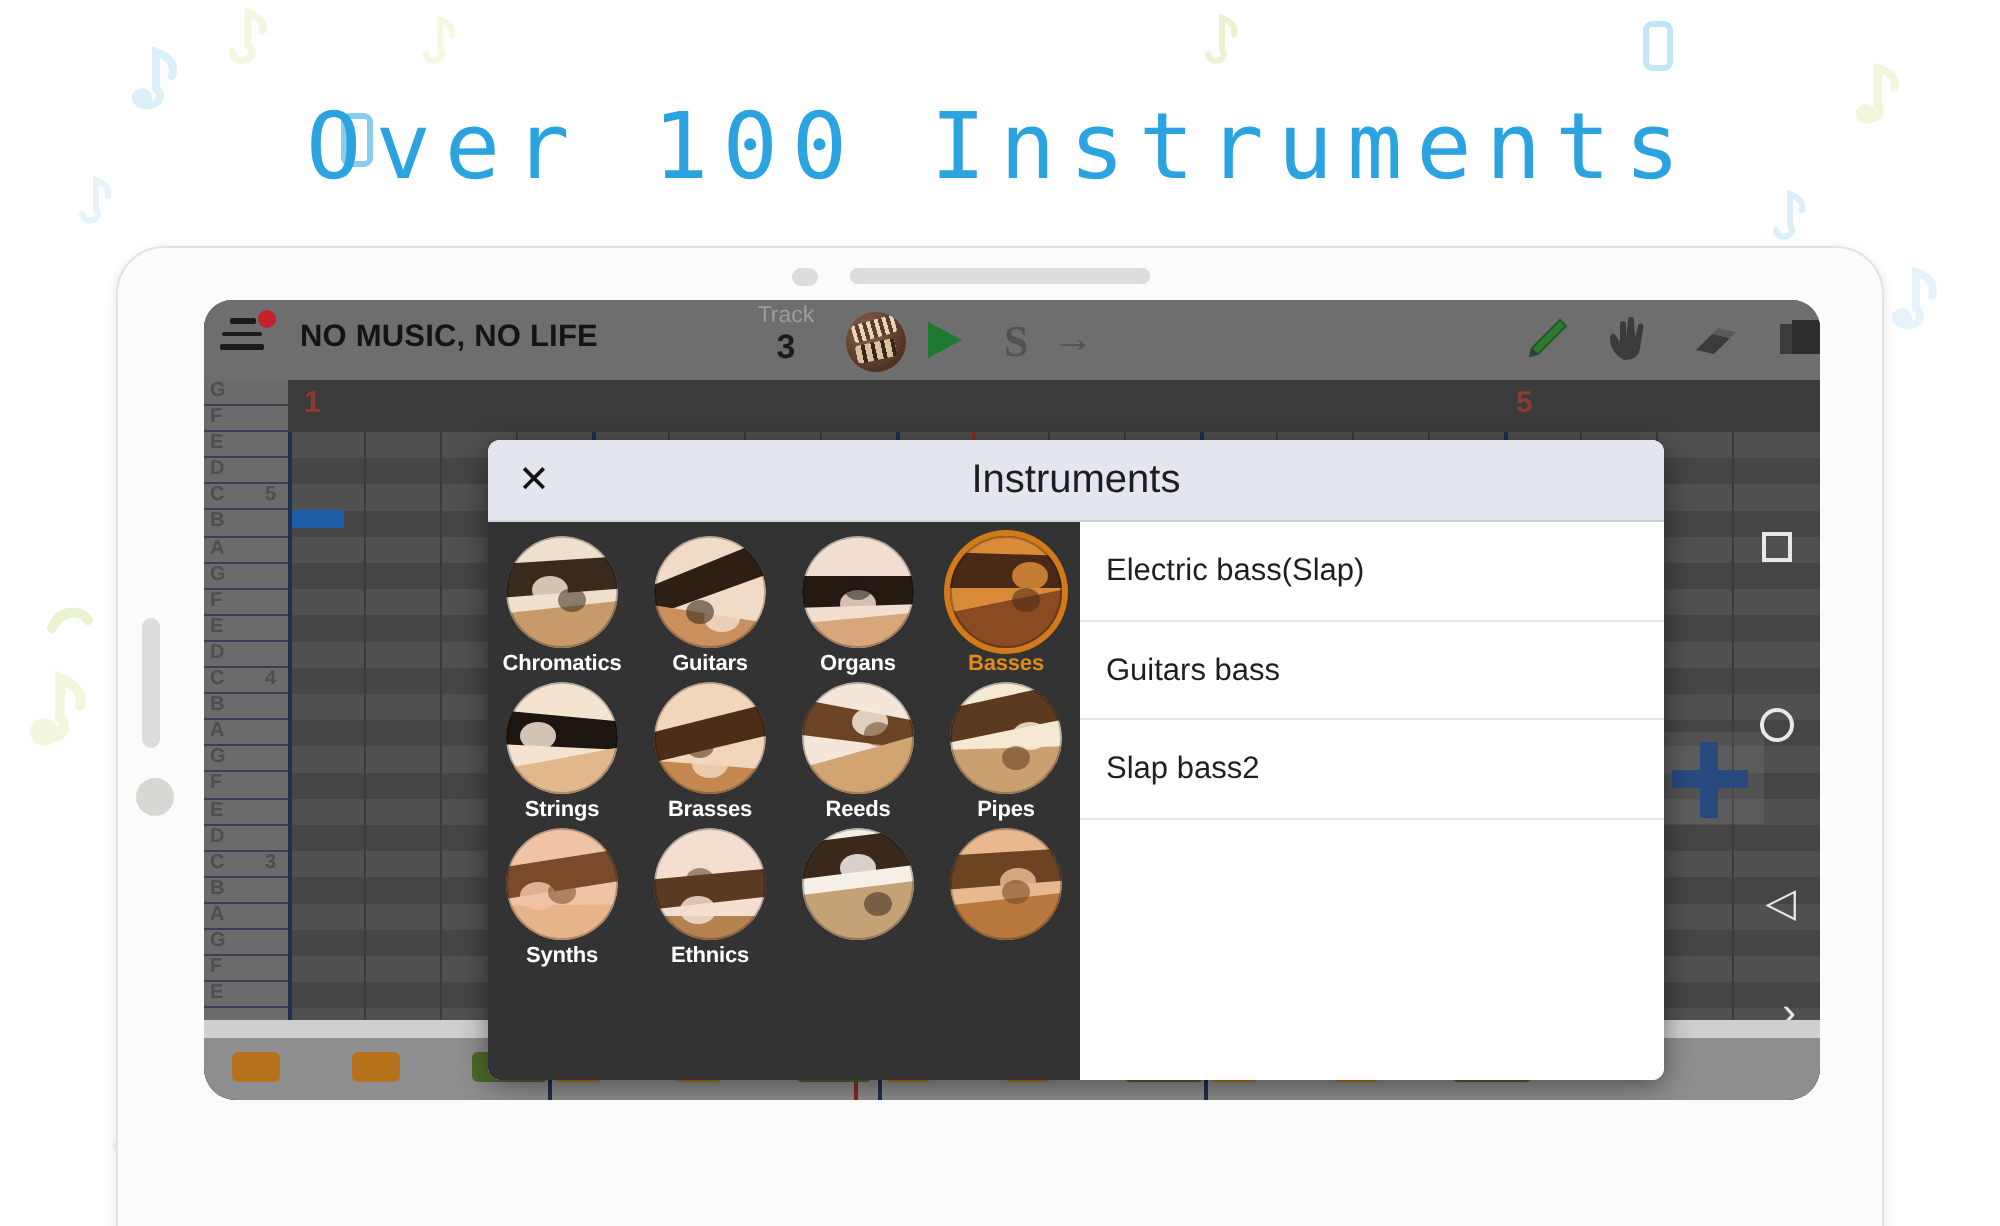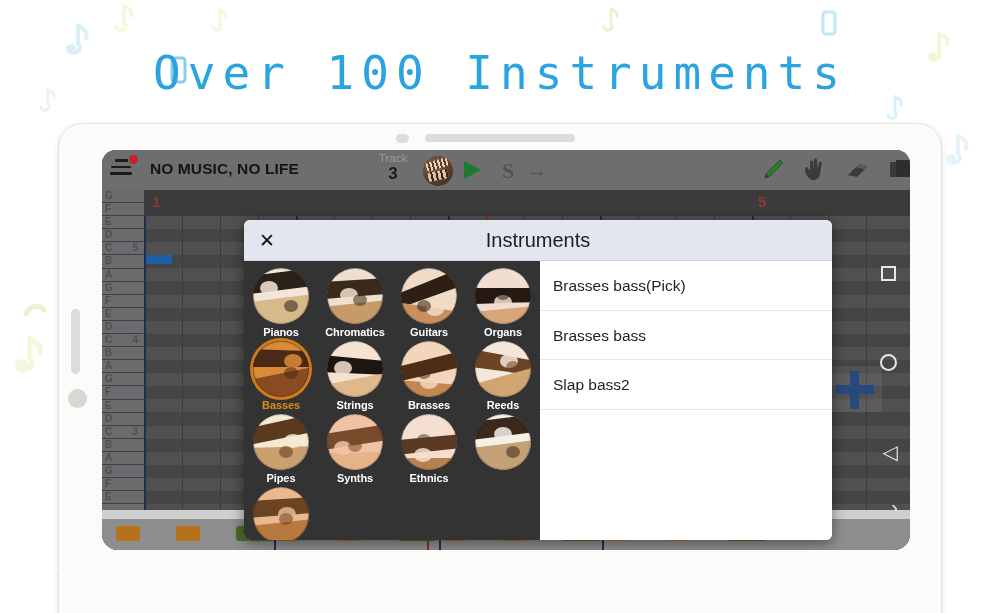--- a/index.html
+++ b/index.html
@@ -454,33 +454,20 @@
       <div class="dialog">
         <div class="dlg-head">
           <div class="dlg-close">✕</div>
           <div class="dlg-title">Instruments</div>
         </div>
         <div class="dlg-body">
           <div class="cat-pane" id="catpane">
               <div class="cat">
                 <div class="cat-ic">
                   <svg class="art" width="56" height="56" viewBox="0 0 56 56">
-                    <circle cx="28" cy="28" r="28" fill="#f3e6d8"></circle>
-                    <path d="M-4 8 L60 0 L60 18 L-4 26 Z" fill="#2b2118"></path>
-                    <path d="M-4 34 L60 26 L60 60 L-4 60 Z" fill="#d8b98a"></path>
-                    <ellipse cx="16" cy="20" rx="9" ry="7" fill="#f3e6d8" opacity=".85"></ellipse>
-                    <ellipse cx="38" cy="38" rx="7" ry="6" fill="#2b2118" opacity=".55"></ellipse>
-                    <circle cx="28" cy="28" r="27.5" fill="none" stroke="rgba(0,0,0,.25)" stroke-width="1"></circle>
-                  </svg>
-                </div>
-                <div class="cat-lbl">Pianos</div>
-              </div>
-              <div class="cat">
-                <div class="cat-ic">
-                  <svg class="art" width="56" height="56" viewBox="0 0 56 56">
                     <circle cx="28" cy="28" r="28" fill="#efe0cd"></circle>
                     <path d="M-4 14 L60 10 L60 26 L-4 31 Z" fill="#3a2a1c"></path>
                     <path d="M-4 39 L60 32 L60 60 L-4 60 Z" fill="#c79a6a"></path>
                     <ellipse cx="22" cy="27" rx="9" ry="7" fill="#efe0cd" opacity=".85"></ellipse>
                     <ellipse cx="33" cy="32" rx="7" ry="6" fill="#3a2a1c" opacity=".55"></ellipse>
                     <circle cx="28" cy="28" r="27.5" fill="none" stroke="rgba(0,0,0,.25)" stroke-width="1"></circle>
                   </svg>
                 </div>
                 <div class="cat-lbl">Chromatics</div>
               </div>
@@ -620,22 +607,22 @@
                     <path d="M-4 14 L60 10 L60 26 L-4 31 Z" fill="#6d4422"></path>
                     <path d="M-4 39 L60 32 L60 60 L-4 60 Z" fill="#b9783e"></path>
                     <ellipse cx="34" cy="27" rx="9" ry="7" fill="#e8b98e" opacity=".85"></ellipse>
                     <ellipse cx="33" cy="32" rx="7" ry="6" fill="#6d4422" opacity=".55"></ellipse>
                     <circle cx="28" cy="28" r="27.5" fill="none" stroke="rgba(0,0,0,.25)" stroke-width="1"></circle>
                   </svg>
                 </div>
               </div>
             </div>
           <div class="list-pane" id="listpane">
-              <div class="li">Brasses bass(Pick)</div>
-              <div class="li">Brasses bass</div>
+              <div class="li">Electric bass(Slap)</div>
+              <div class="li">Guitars bass</div>
               <div class="li">Slap bass2</div>
             </div>
         </div>
       </div>
 
     </div>
   </div>
 </div>
 
 </body></html>

